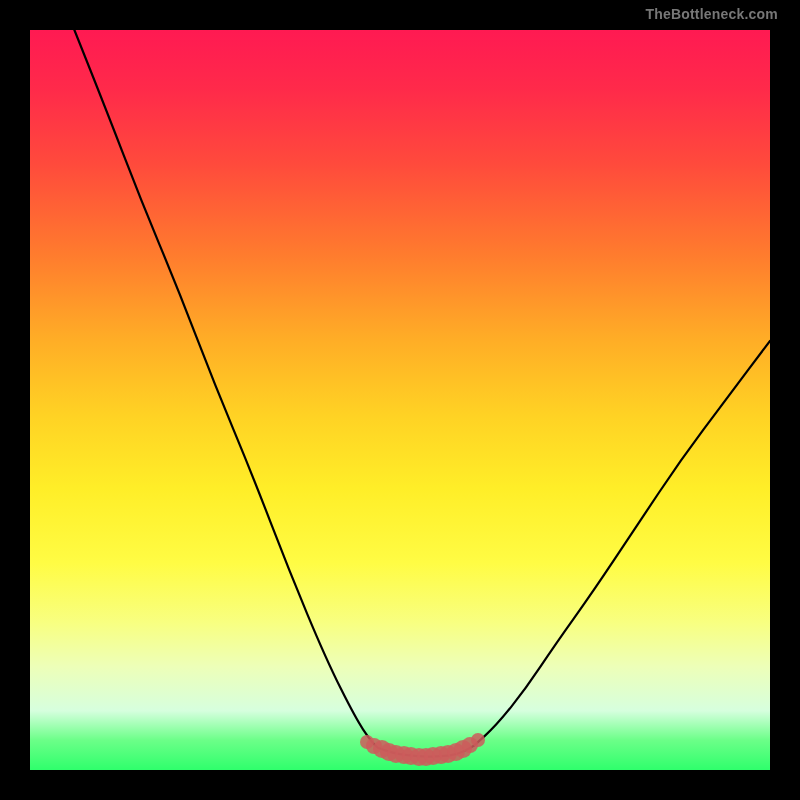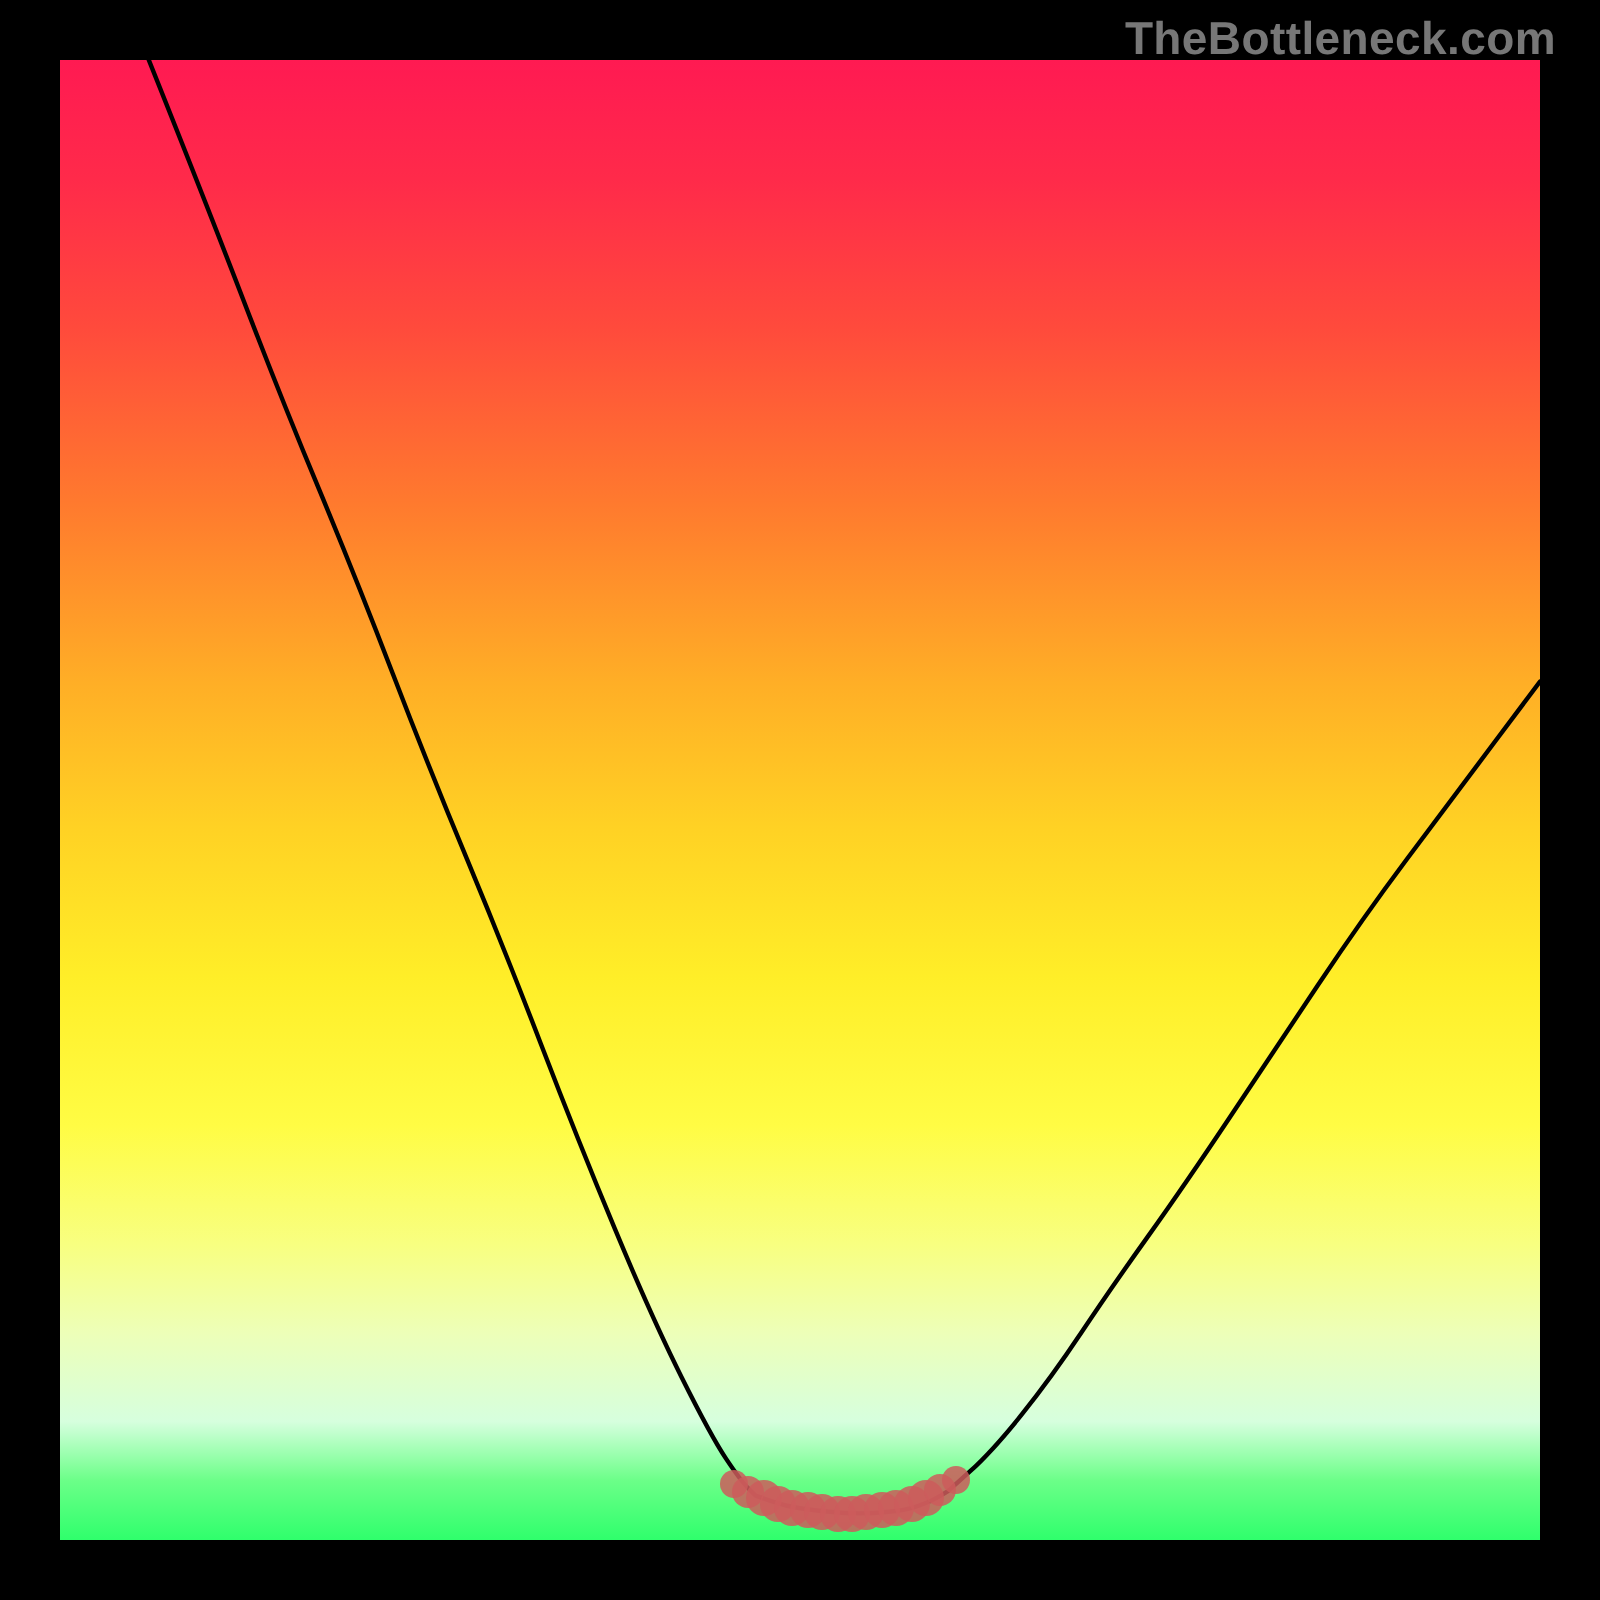--- a/index.html
+++ b/index.html
@@ -56,21 +56,21 @@
   .marker {
     position: absolute;
     border-radius: 50%;
     background: rgba(205, 92, 92, 0.85);
     transform: translate(-50%, -50%);
   }
   .watermark {
     position: absolute;
     top: 6px;
     right: 22px;
-    font-size: 23px;
+    font-size: 14px;
     font-weight: 600;
     color: #777;
     letter-spacing: 0.2px;
     user-select: none;
     text-align: right;
   }
 </style>
 </head>
 <body>
 

